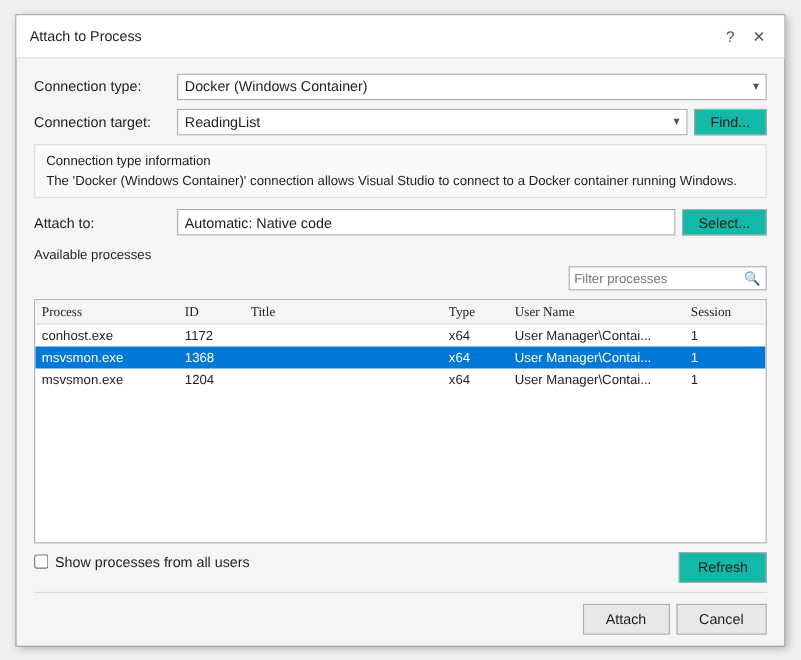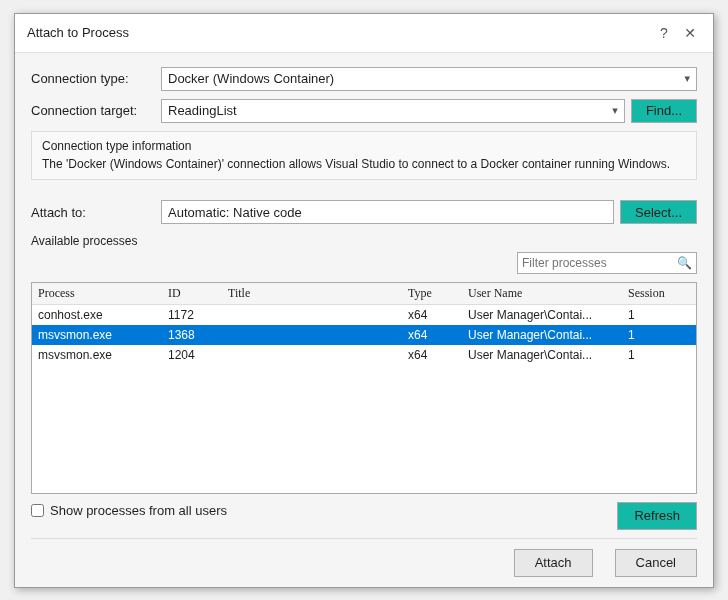--- a/index.html
+++ b/index.html
@@ -103,21 +103,21 @@
       align-items: center;
     }
     .find-btn {
       margin-left: 6px;
       flex-shrink: 0;
     }
     .info-box {
       border: 1px solid #ddd;
       background: #f9f9f9;
       padding: 6px 10px;
-      margin-bottom: 20px;
+      margin-bottom: 10px;
       font-size: 12px;
       color: #1e1e1e;
       line-height: 1.4;
     }
     .info-box .info-title {
       font-size: 12px;
       margin-bottom: 2px;
     }
     .attach-row {
       display: flex;
@@ -226,21 +226,21 @@
       display: flex;
       align-items: center;
       margin-bottom: 10px;
     }
     .checkbox-row input[type="checkbox"] {
       margin-right: 6px;
     }
     .action-row {
       display: flex;
       justify-content: flex-end;
-      gap: 22px;
+      gap: 6px;
       border-top: 1px solid #ddd;
       padding-top: 10px;
     }
     .btn-action {
       height: 28px;
       padding: 0 20px;
       border: 1px solid #ababab;
       background: #e8e8e8;
       font-size: 13px;
       cursor: pointer;

